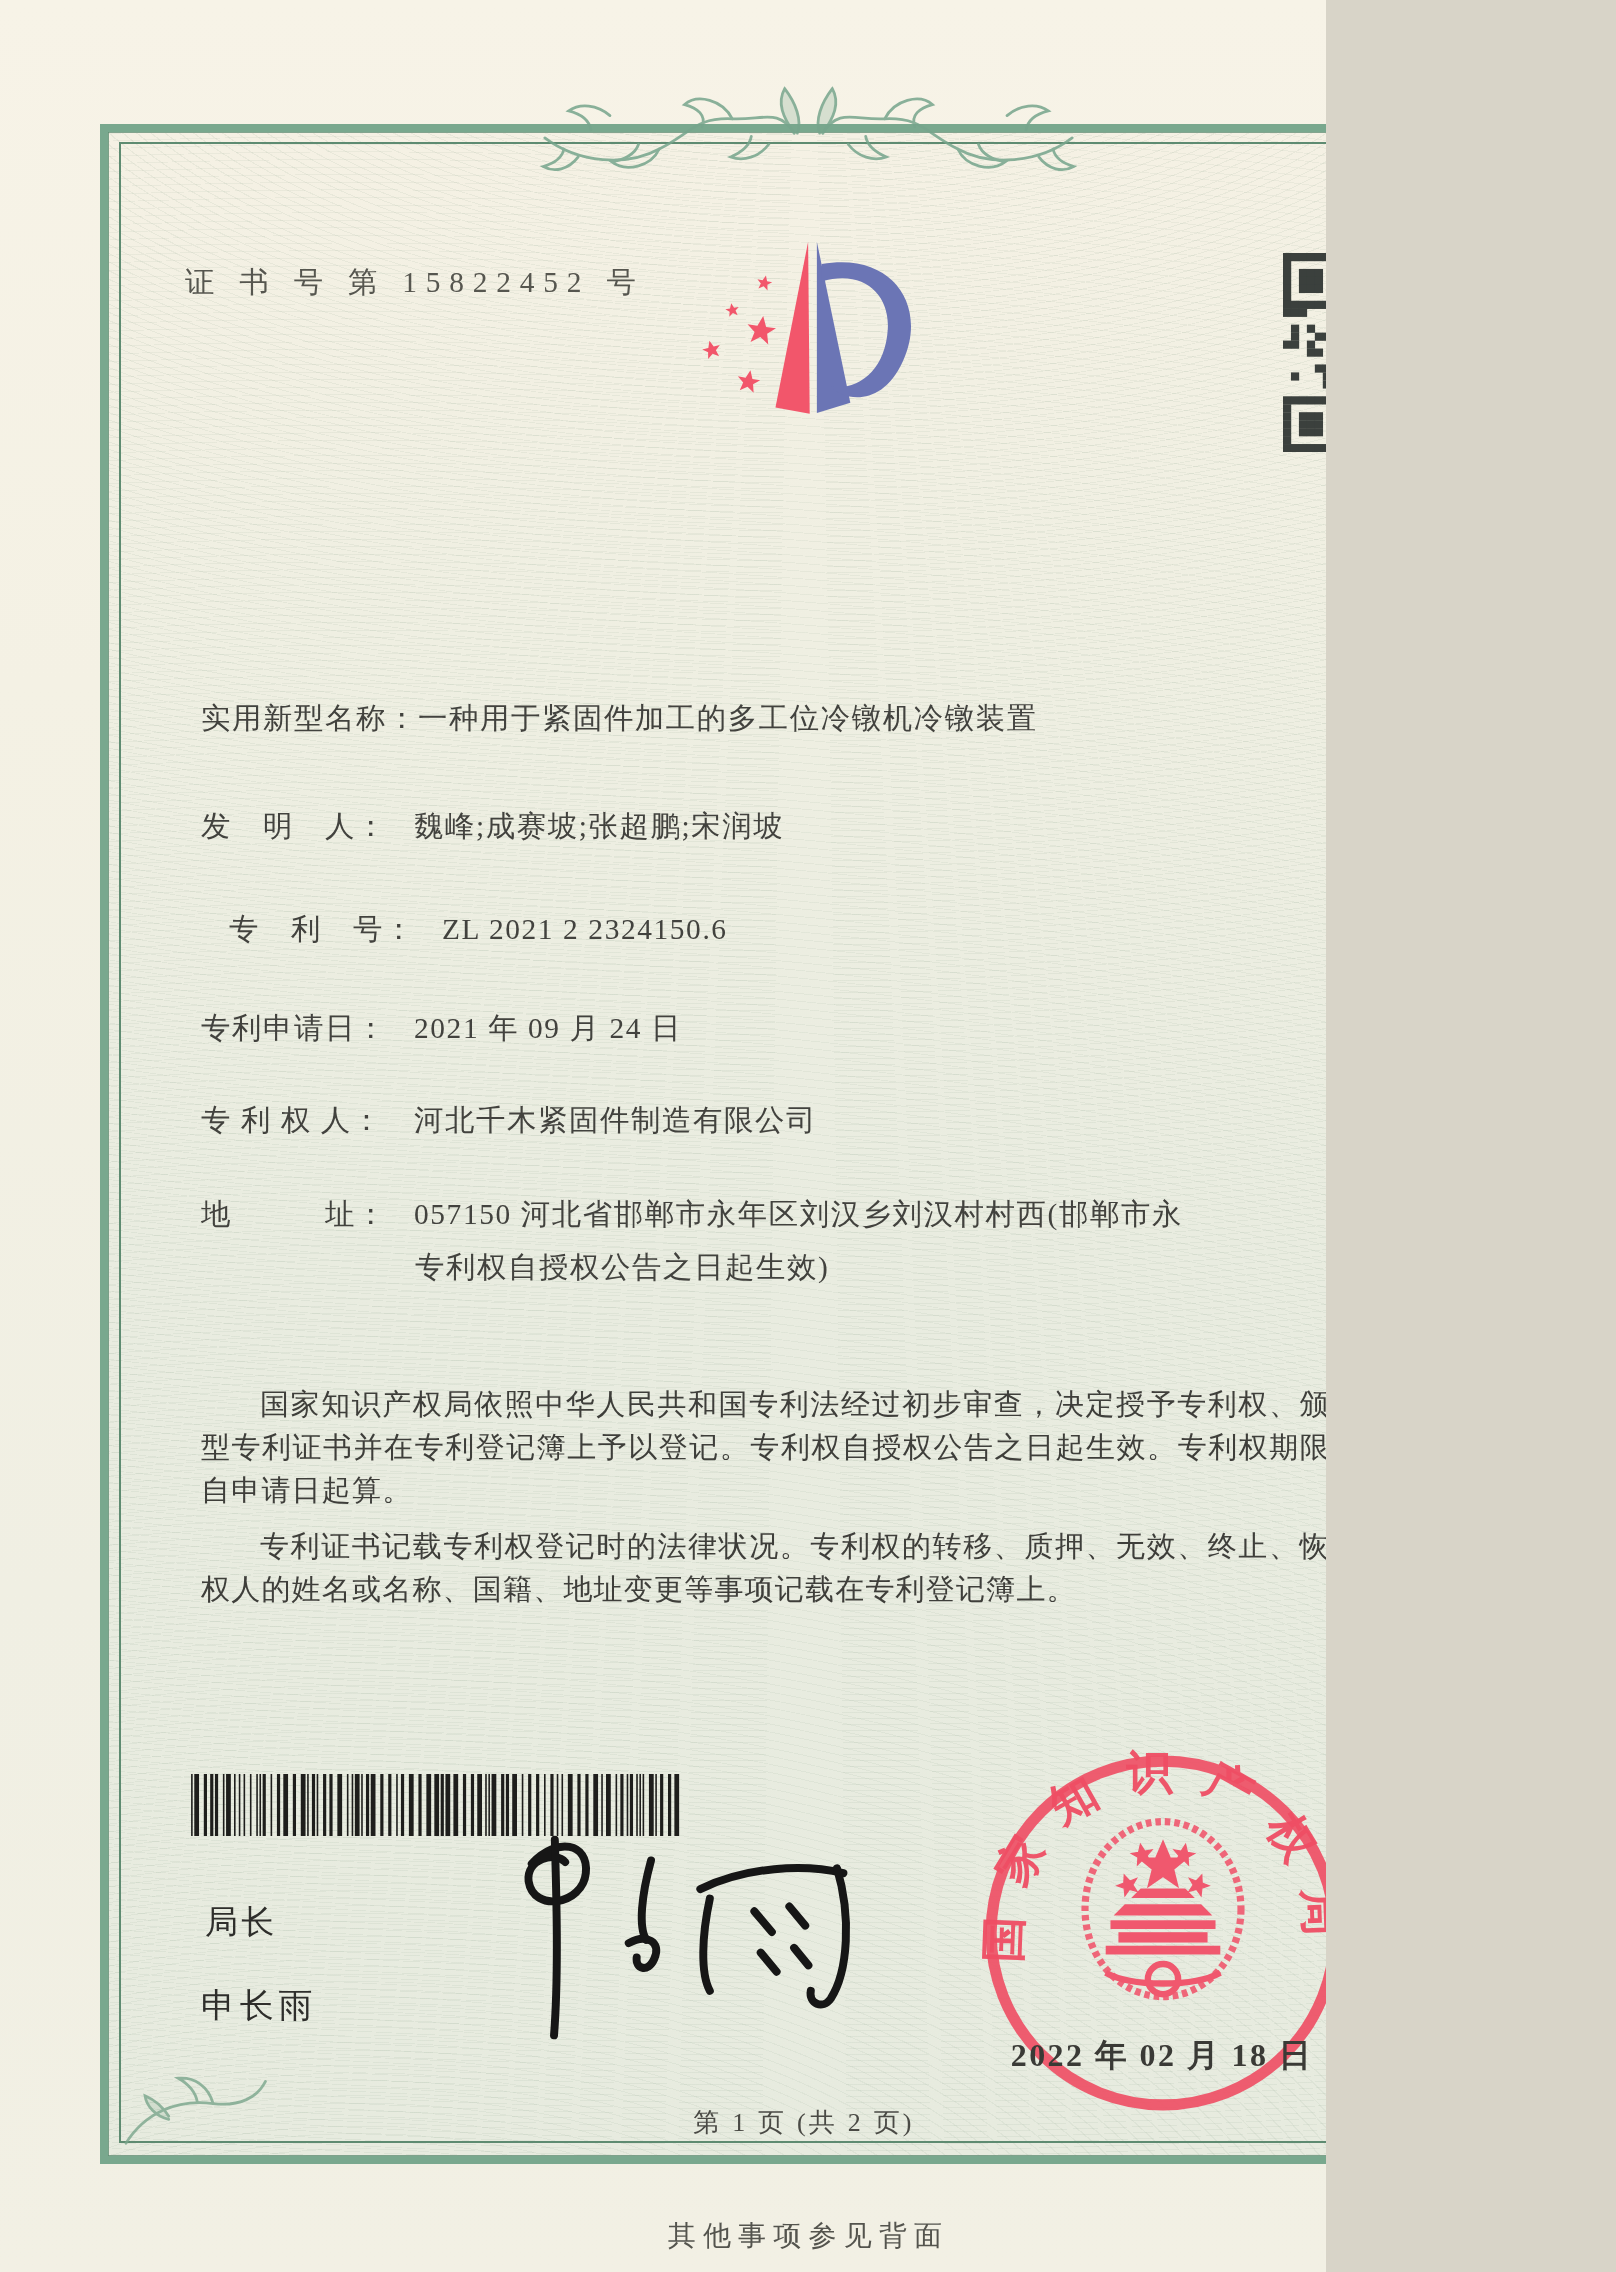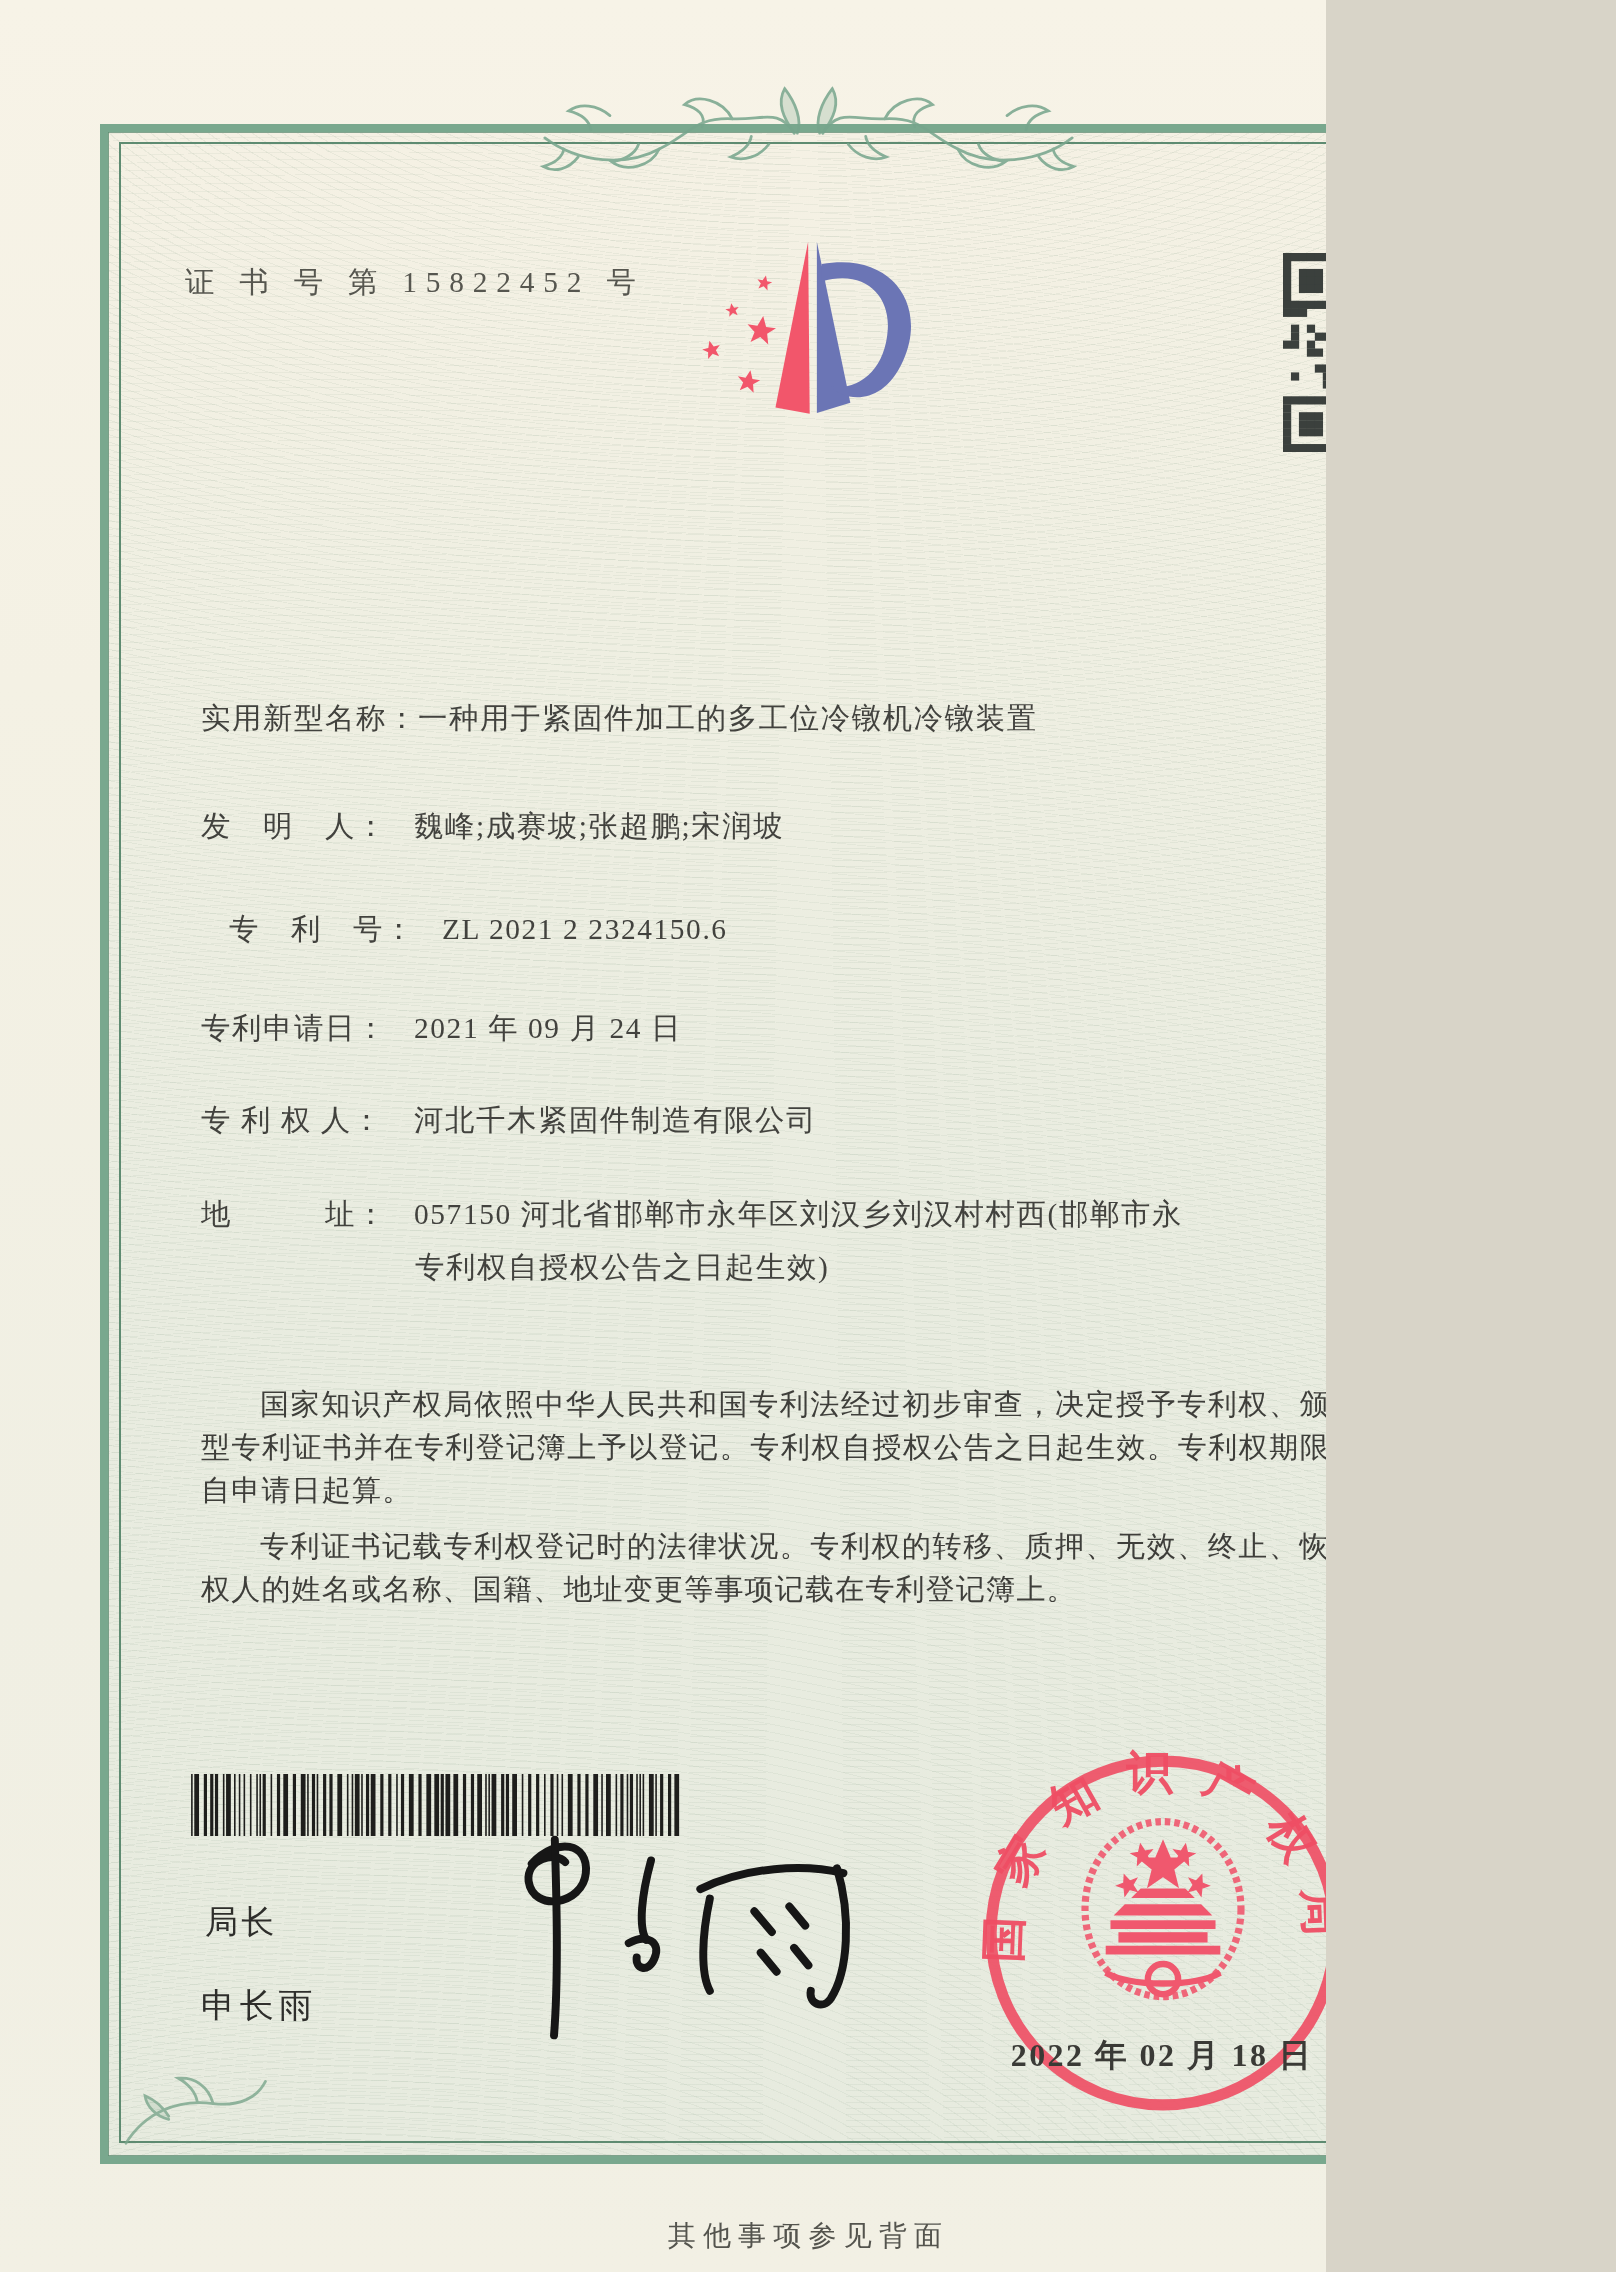--- a/index.html
+++ b/index.html
@@ -549,16 +549,17 @@
   </svg>
 
   <svg class="abs" style="left:121px;top:2037px;" width="151" height="111" viewBox="0 0 190 140">
     <g stroke="#7aa68c" stroke-width="3.5" fill="none" stroke-linecap="round" opacity="0.8">
       <path d="M6,134 C30,96 70,78 116,84 C150,88 172,76 182,56"></path>
       <path d="M116,84 C110,62 92,50 72,52 C86,60 94,70 96,82"></path>
       <path d="M60,104 C44,100 32,88 30,74 C44,80 54,90 60,100" fill="rgba(122,166,140,0.25)"></path>
     </g>
   </svg>
 
+  <div class="abs page-no">第 1 页 (共 2 页)</div>
   <div class="abs back-note">其他事项参见背面</div>
 
 </div>
 
 
 </body></html>

